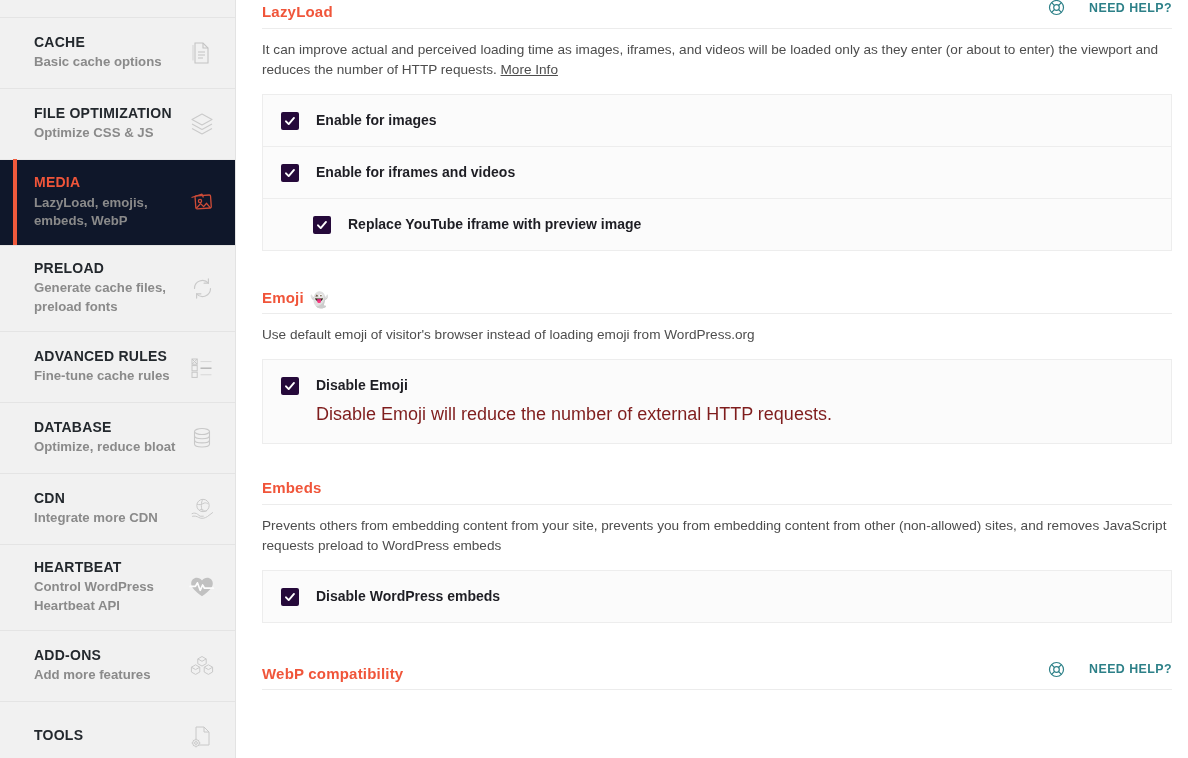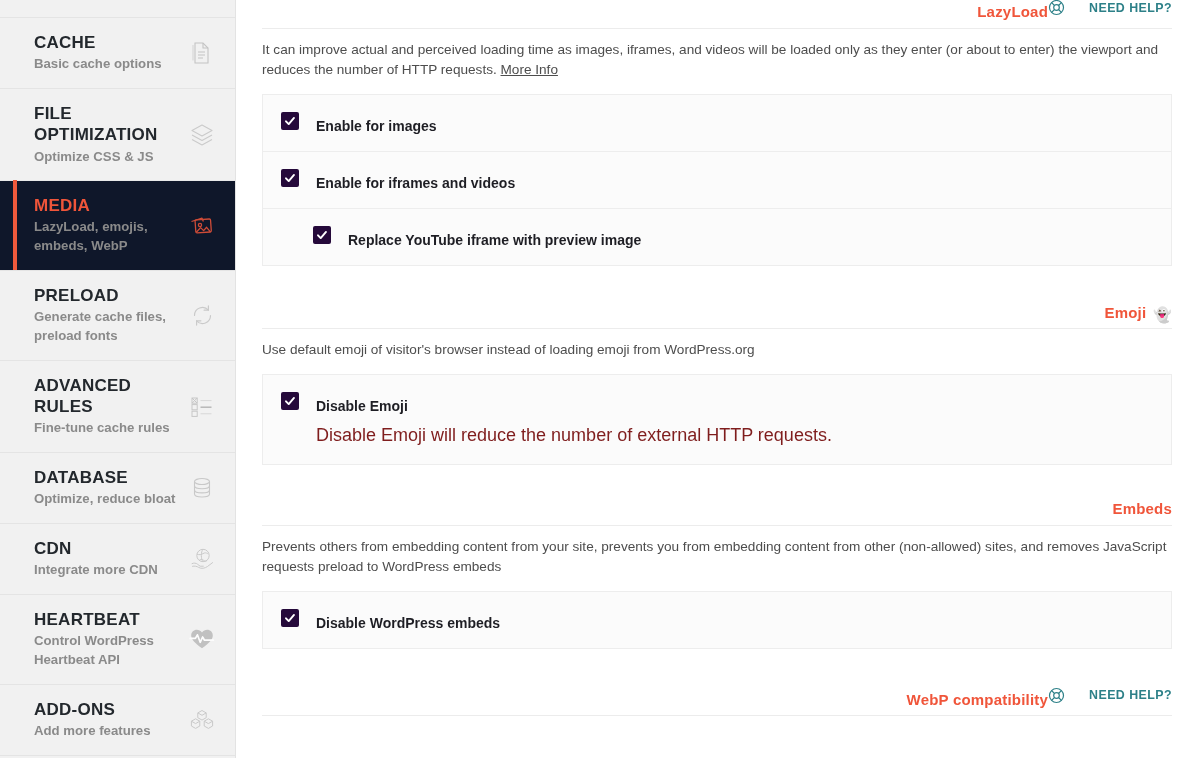--- a/index.html
+++ b/index.html
@@ -51,21 +51,21 @@
   }
   .nav-item.active::before {
     content: "";
     position: absolute;
     left: 13px; top: -1px; bottom: -1px;
     width: 4px;
     background: #f05a3c;
   }
   .nav-text { flex: 1 1 auto; min-width: 0; padding-right: 8px; }
   .nav-title {
-    font-size: 17px;
+    font-size: 14px;
     font-weight: bold;
     color: #23282d;
     letter-spacing: .25px;
     line-height: 1.25;
   }
   .nav-item.active .nav-title { color: #f0553a; }
   .nav-desc {
     font-size: 13.2px;
     color: #8a8a8a;
     line-height: 1.42;
@@ -89,21 +89,21 @@
     padding: 0 16px 0 26px;
     overflow: hidden;
     position: relative;
   }
 
   .section { position: relative; }
 
   .sec-head {
     display: flex;
     align-items: baseline;
-    justify-content: flex-end;
+    justify-content: space-between;
     padding-bottom: 7px;
     border-bottom: 1px solid #ececec;
   }
   .sec-title-wrap { display: flex; align-items: center; gap: 7px; }
   .sec-title {
     font-size: 15px;
     font-weight: bold;
     color: #f0553a;
     letter-spacing: .2px;
     line-height: 1.1;
@@ -157,21 +157,21 @@
     background: #25093a;
     border-radius: 2px;
     display: flex;
     align-items: center;
     justify-content: center;
     margin-top: 1px;
     cursor: pointer;
   }
   .cb svg { display: block; }
 
-  .opt-label-wrap { margin-left: 17px; margin-top: 6px; }
+  .opt-label-wrap { margin-left: 17px; }
   .opt-label {
     font-size: 14px;
     color: #1e1e24;
     font-weight: bold;
     line-height: 1.2;
     cursor: pointer;
   }
   .opt-sub {
     font-size: 18px;
     color: #7f1d1d;

